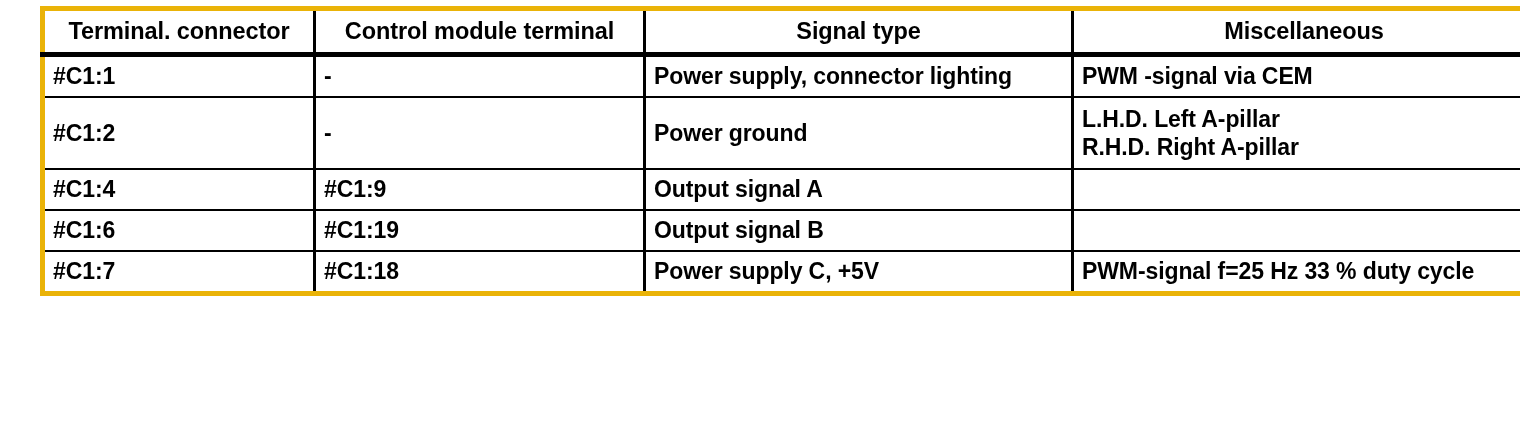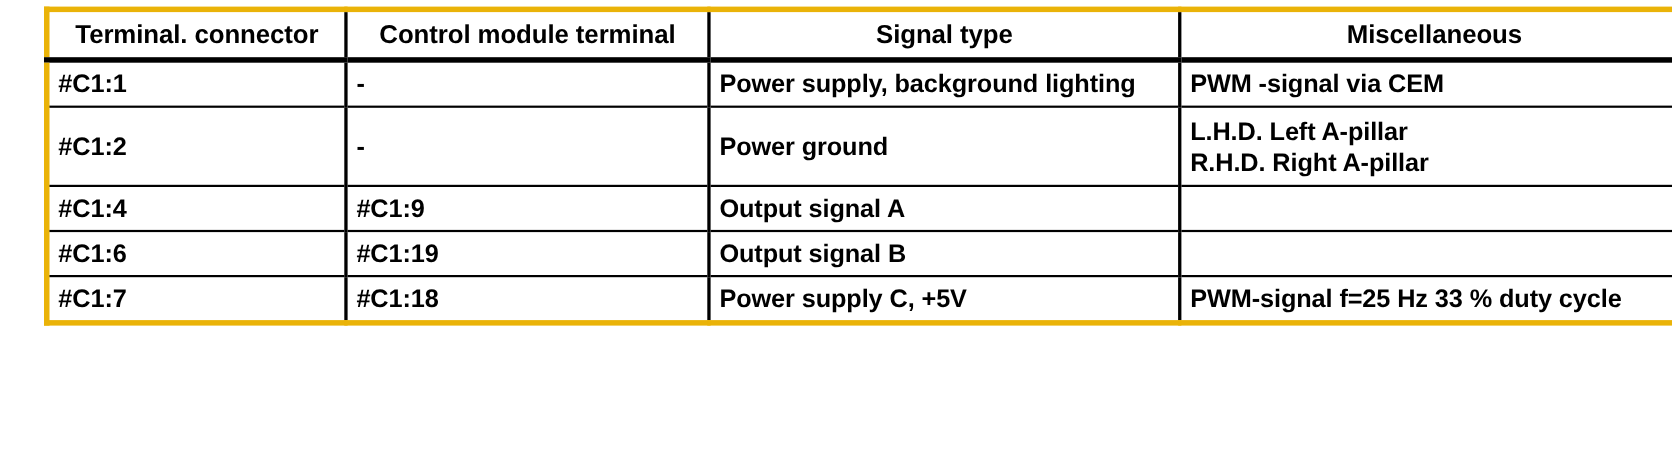--- a/index.html
+++ b/index.html
@@ -94,21 +94,21 @@
         <th>Control module terminal</th>
         <th>Signal type</th>
         <th>Miscellaneous</th>
       </tr>
     </thead>
     <tbody>
 
       <tr>
         <td class="cell-1line">#C1:1</td>
         <td class="cell-1line">-</td>
-        <td class="cell-1line">Power supply, background lighting</td>
+        <td class="cell-1line">Power supply, connector lighting</td>
         <td class="cell-1line">
           <span class="misc-line">PWM -signal via CEM</span>
         </td>
       </tr>
 
       <tr>
         <td class="cell-2line">#C1:2</td>
         <td class="cell-2line">-</td>
         <td class="cell-2line">Power ground</td>
         <td class="cell-2line">

